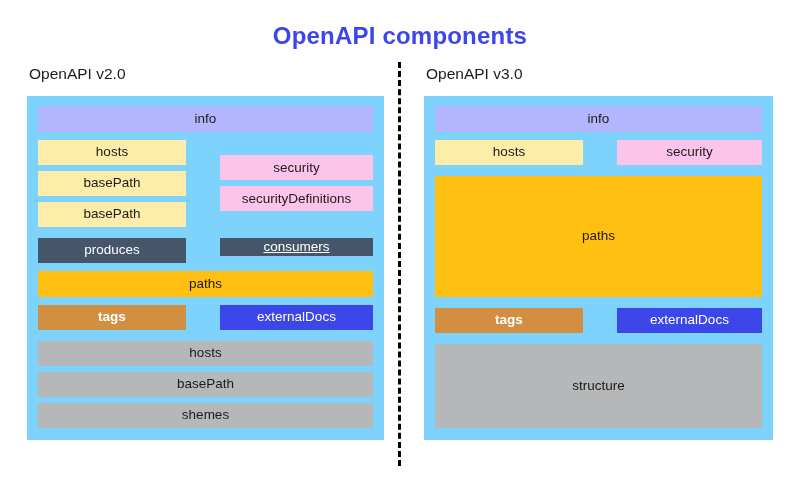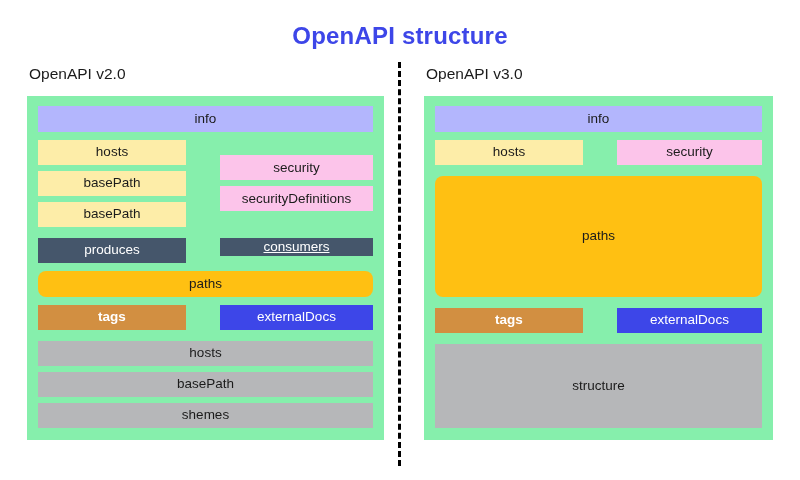--- a/index.html
+++ b/index.html
@@ -40,21 +40,21 @@
   .column.left  { left: 27px;  width: 357px; }
   .column.right { left: 424px; width: 349px; }
 
   .column-title {
     font-size: 15.5px;
     color: #1b1b1b;
     margin: 0 0 14px 2px;
     line-height: 1;
   }
   .panel {
-    background: #86efac;
+    background: #7dd3fc;
     padding: 10px 11px 12px 11px;
     box-sizing: border-box;
   }
   .row {
     display: flex;
     align-items: stretch;
     gap: 0;
   }
   .spacer {
     flex: 0 0 auto;
@@ -70,29 +70,29 @@
   }
   .gap-v { height: 8px; }
   .gap-v-sm { height: 6px; }
   .gap-v-lg { height: 11px; }
 
   
   .c-info       { background: #b3b6fd; color: #1b1b1b; }
   .c-yellow     { background: #fdeda8; color: #1b1b1b; }
   .c-pink       { background: #fcc4ea; color: #1b1b1b; text-align: right; }
   .c-slate      { background: #45566b; color: #ffffff; }
-  .c-amber      { background: #ffc012; color: #1b1b1b; border-radius: 8px; }
+  .c-amber      { background: #ffc012; color: #1b1b1b; }
   .c-bronze     { background: #d28f41; color: #ffffff; font-weight: bold; }
   .c-blue       { background: #3d46e8; color: #ffffff; }
   .c-gray       { background: #b6b7b9; color: #1b1b1b; }
 </style>
 </head>
 <body>
 
-<div class="page-title">OpenAPI structure</div>
+<div class="page-title">OpenAPI components</div>
 
 <div class="divider"></div>
 
 <div class="column left">
   <div class="column-title">OpenAPI v2.0</div>
 
   <div class="panel">
 
     <div class="block c-info" style="height:26px;">info</div>
 

